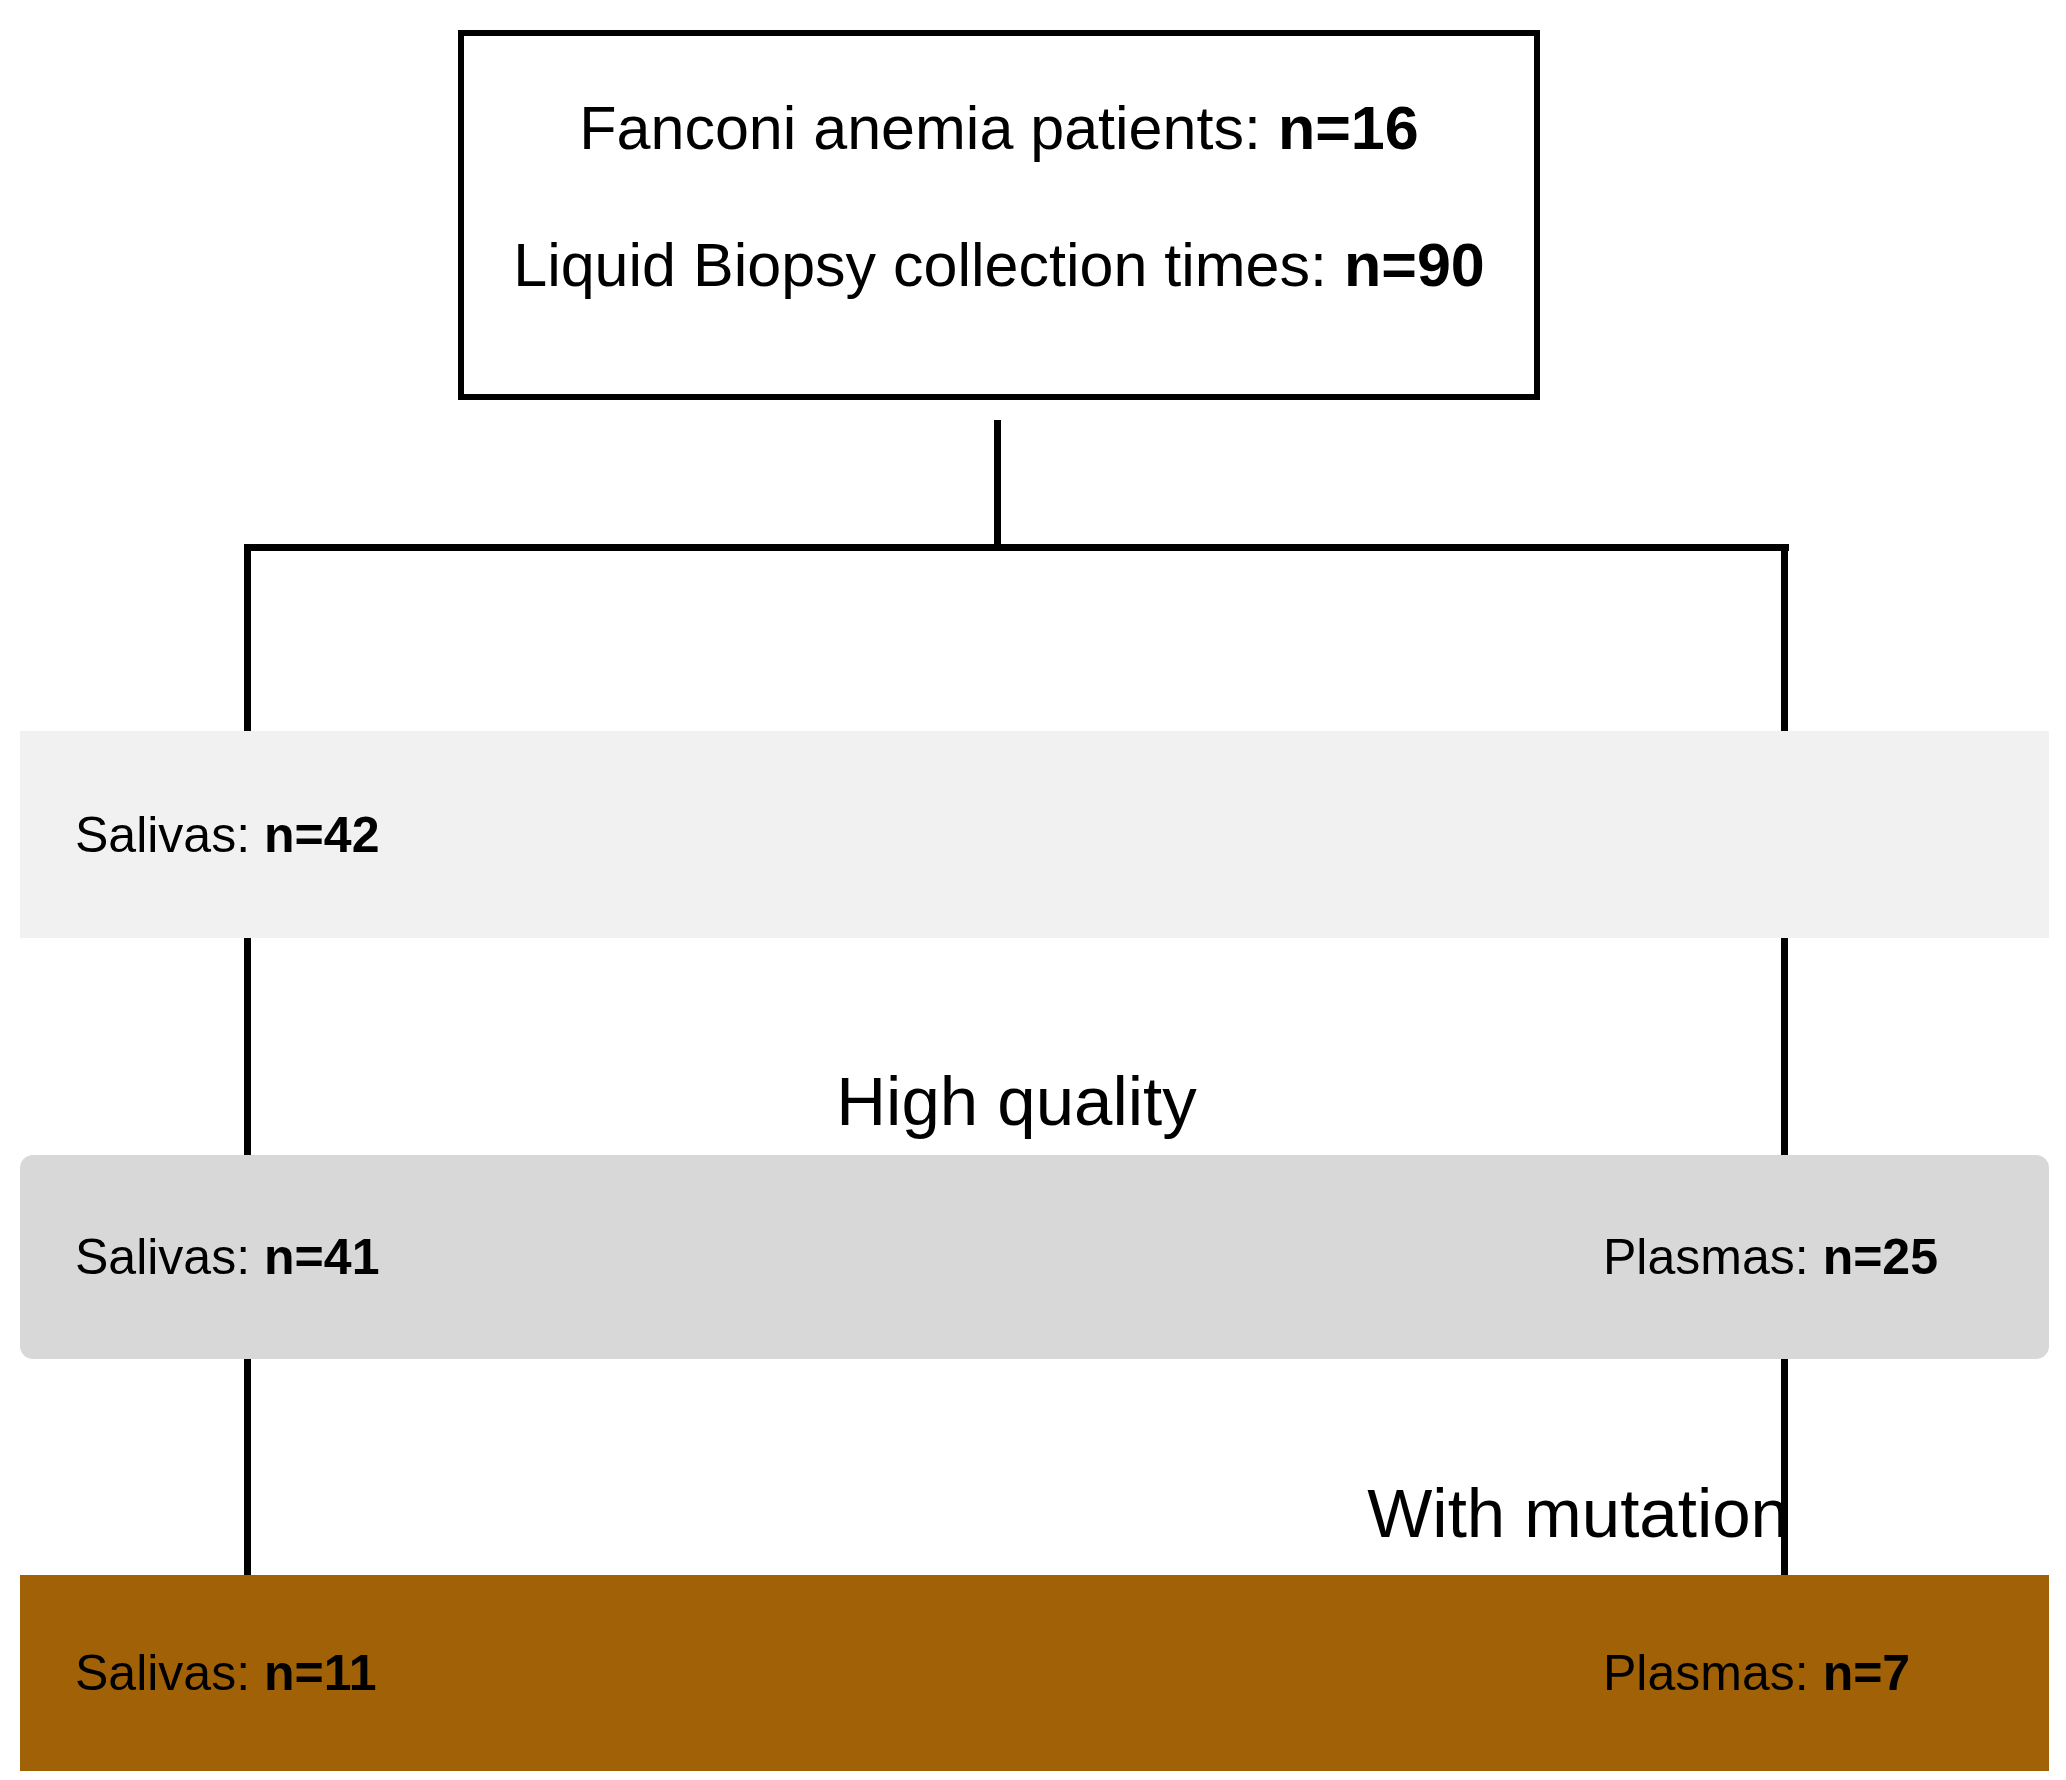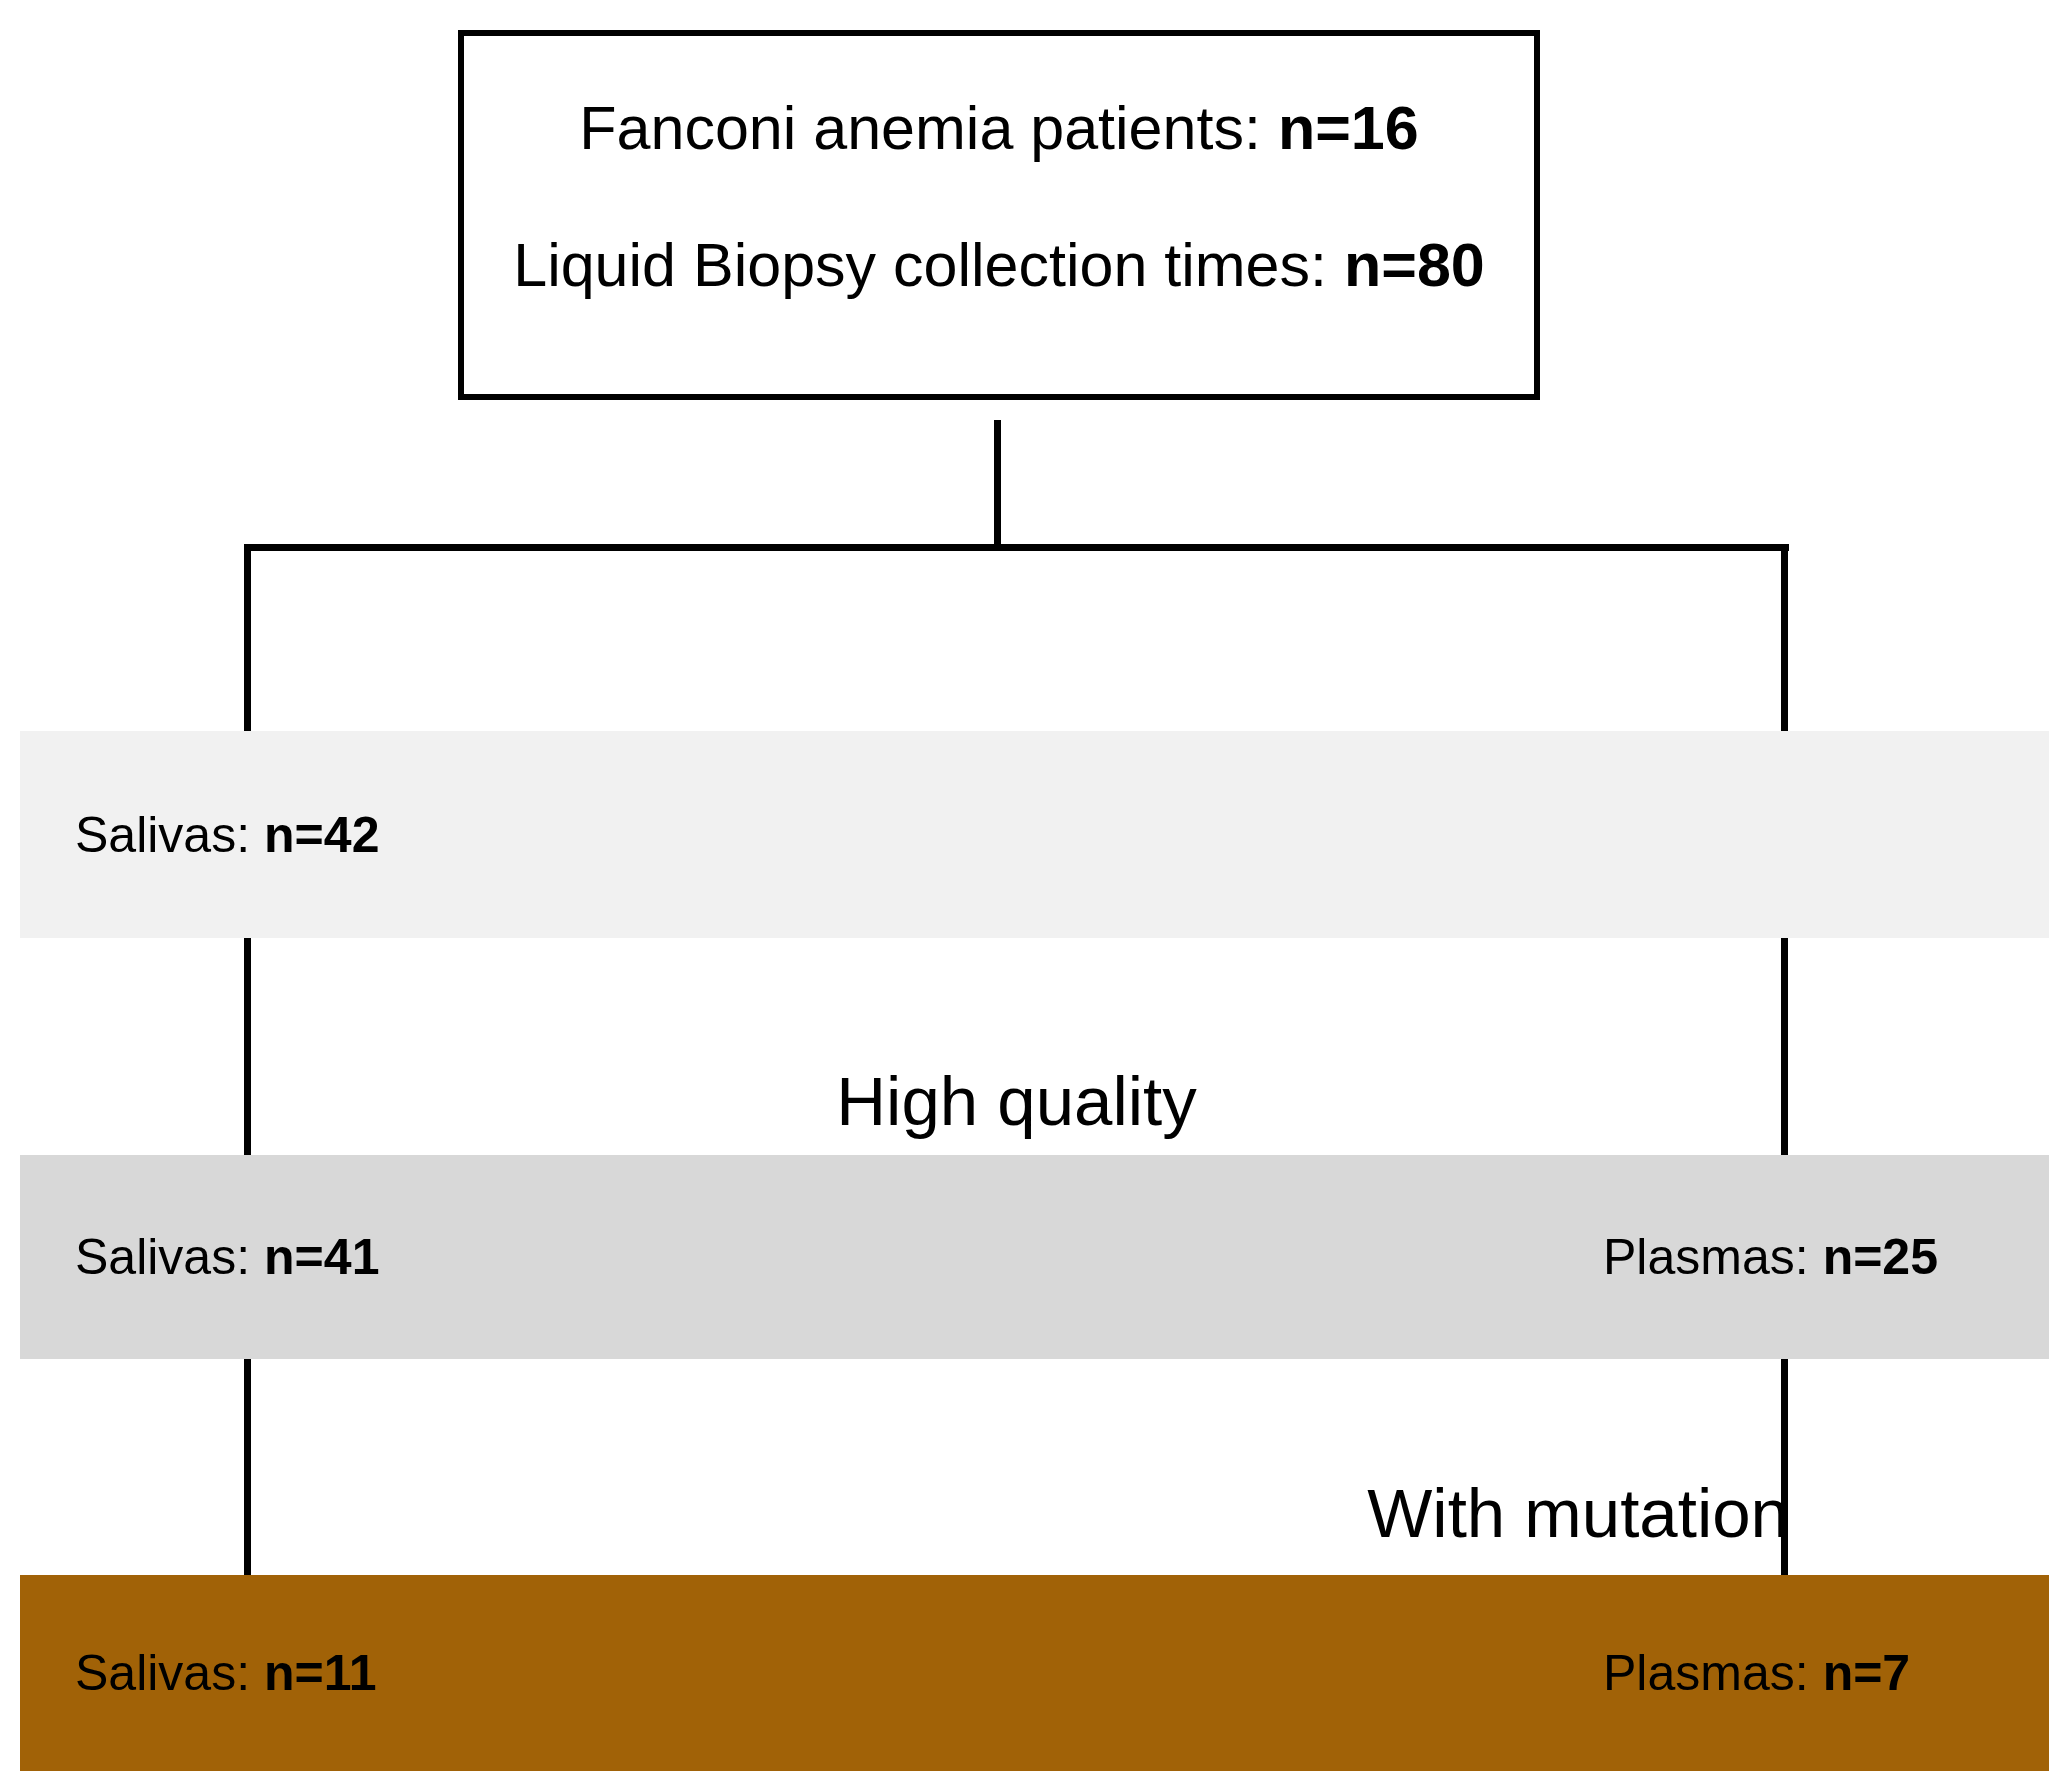--- a/index.html
+++ b/index.html
@@ -109,37 +109,37 @@
 </head>
 <body>
 
 <div class="canvas">
 
   <div class="root-box">
     <div class="root-line">
       <span class="lbl">Fanconi anemia patients:</span><span class="val">n=16</span>
     </div>
     <div class="root-line">
-      <span class="lbl">Liquid Biopsy collection times:</span><span class="val">n=80</span>
+      <span class="lbl">Liquid Biopsy collection times:</span><span class="val">n=90</span>
     </div>
   </div>
 
   <div class="line connector-v"></div>
   <div class="line branch-h"></div>
   <div class="line vline-left"></div>
   <div class="line vline-right"></div>
 
   <div class="band band-1" style="background-color: rgb(241, 241, 241);">
     <div class="band-text left">
       <span class="lbl">Salivas:</span><span class="val">n=42</span>
     </div>
   </div>
 
   <div class="stage-title title-2">High quality</div>
-  <div class="band band-2" style="background-color: rgb(216, 216, 216);">
+  <div class="band band-2" style="background-color: rgb(216, 216, 216); border-radius: 13px;">
     <div class="band-text left">
       <span class="lbl">Salivas:</span><span class="val">n=41</span>
     </div>
     <div class="band-text right">
       <span class="lbl">Plasmas:</span><span class="val">n=25</span>
     </div>
   </div>
 
   <div class="stage-title title-3">With mutation</div>
   <div class="band band-3" style="background-color: #a16207;">

